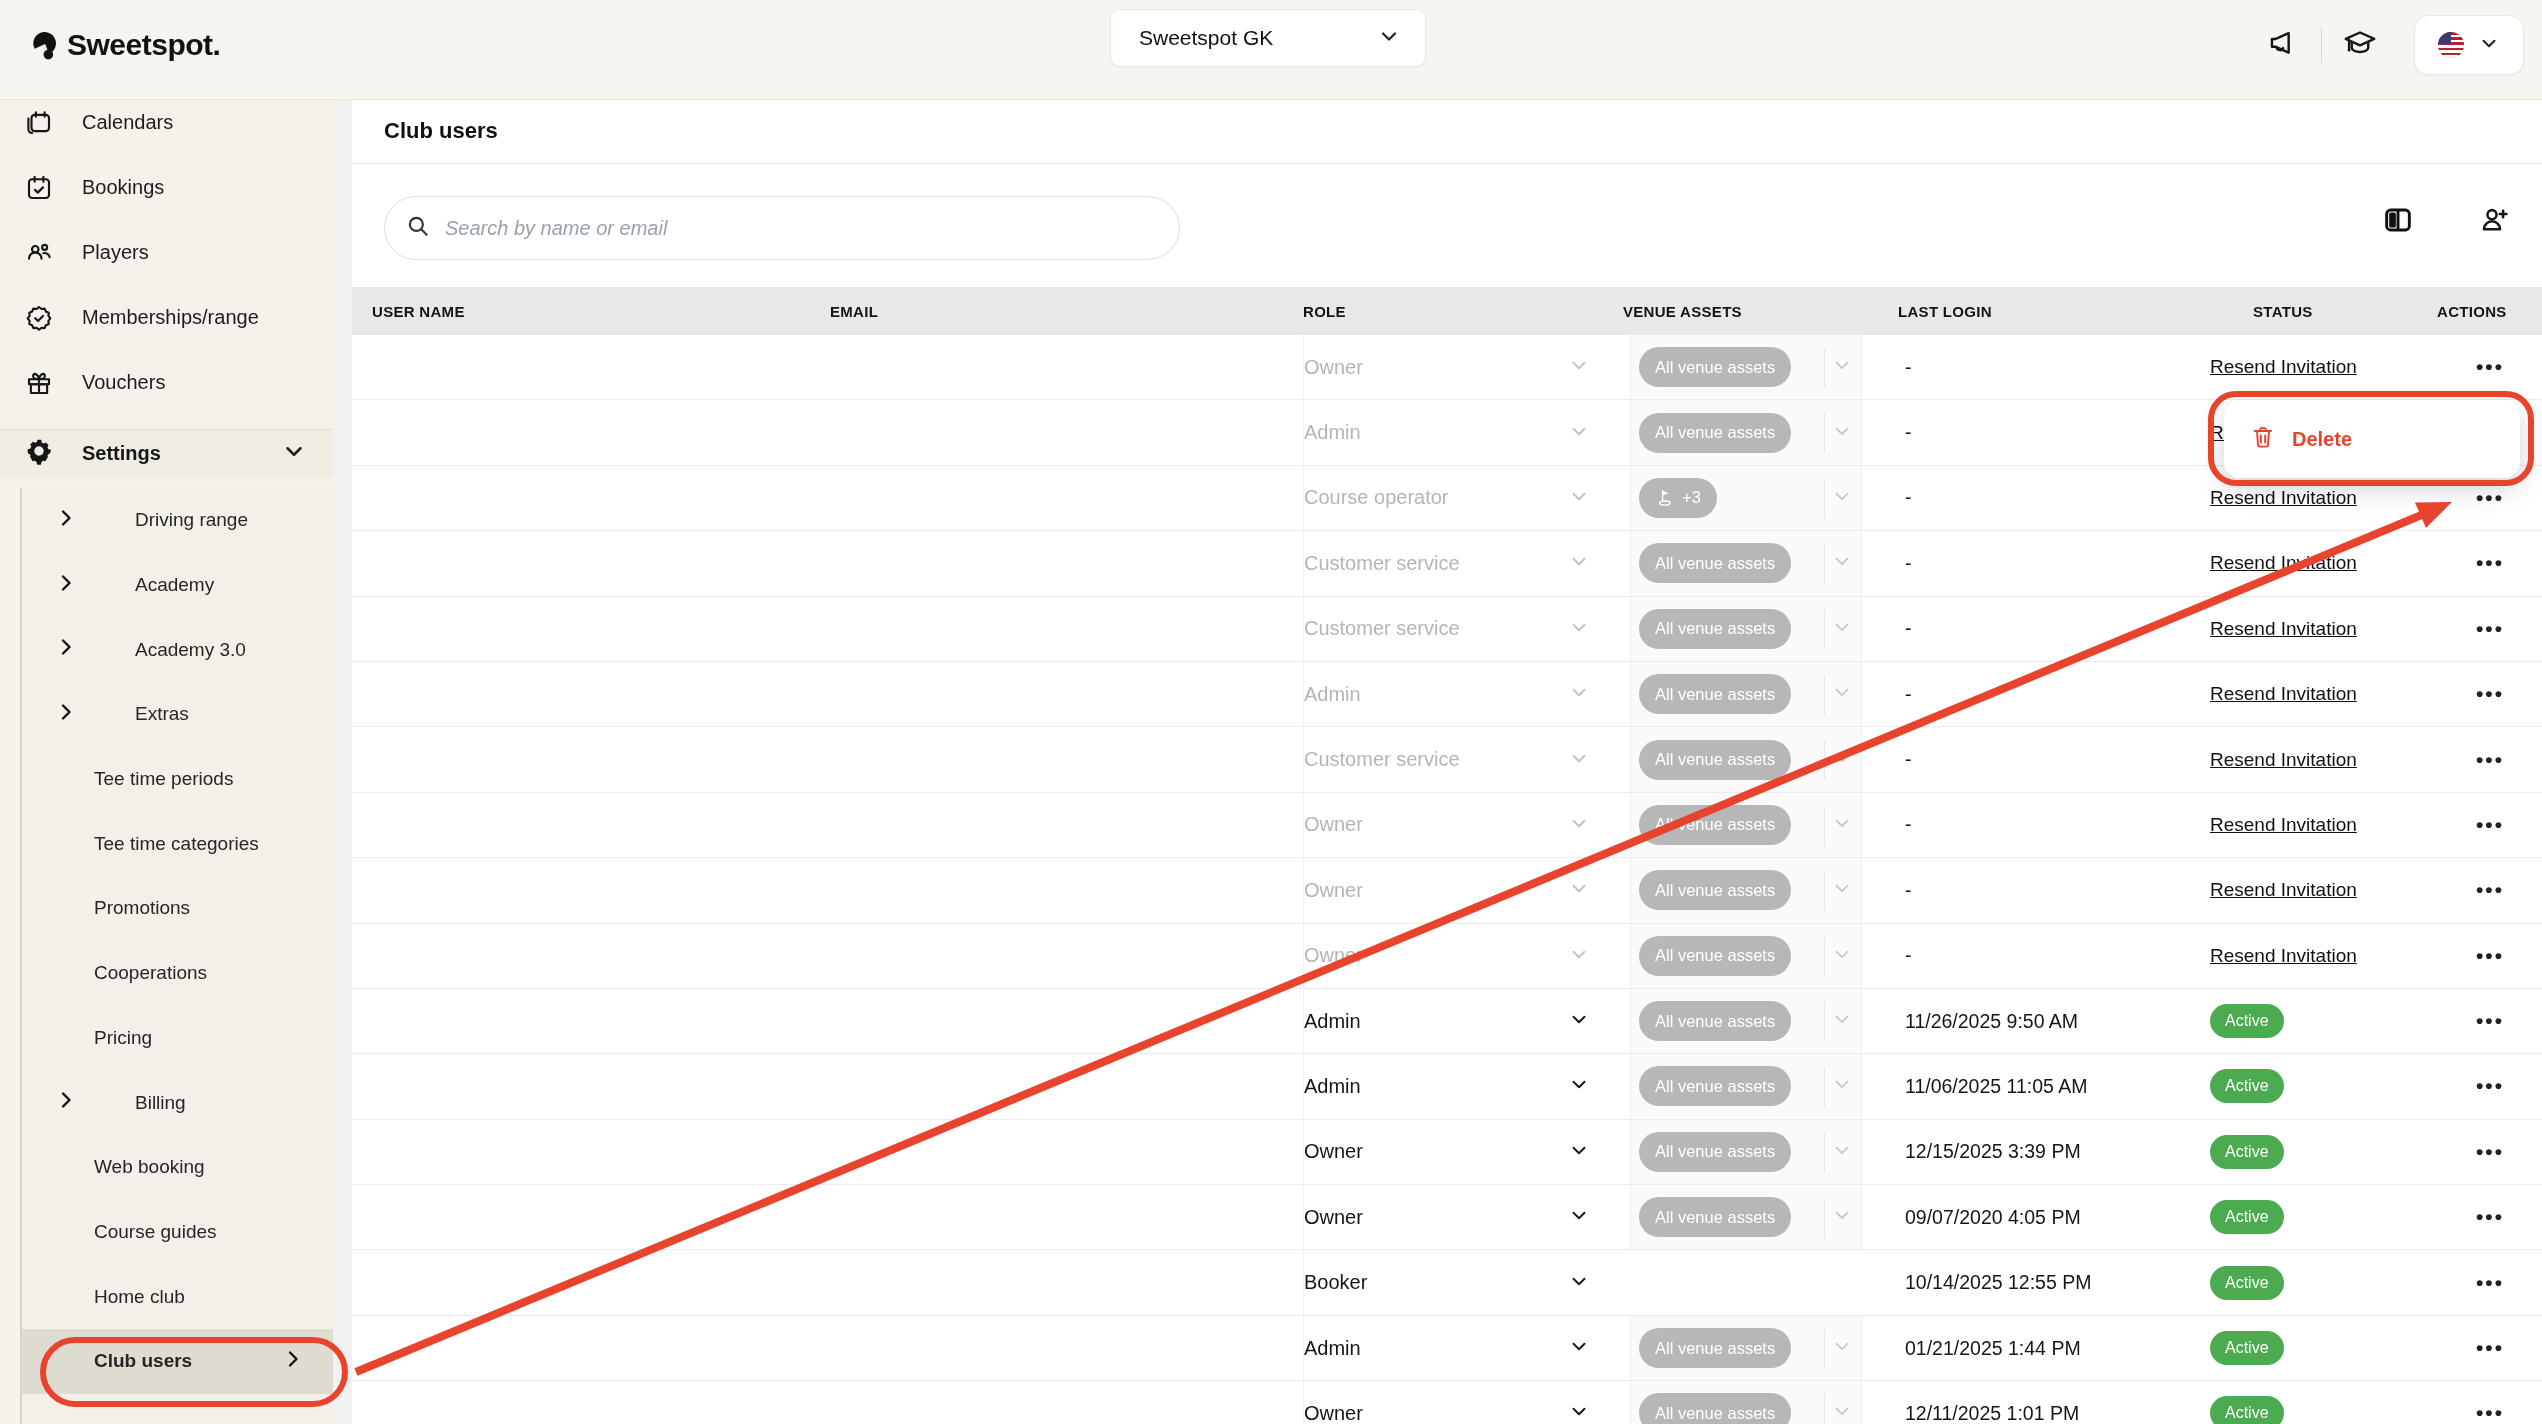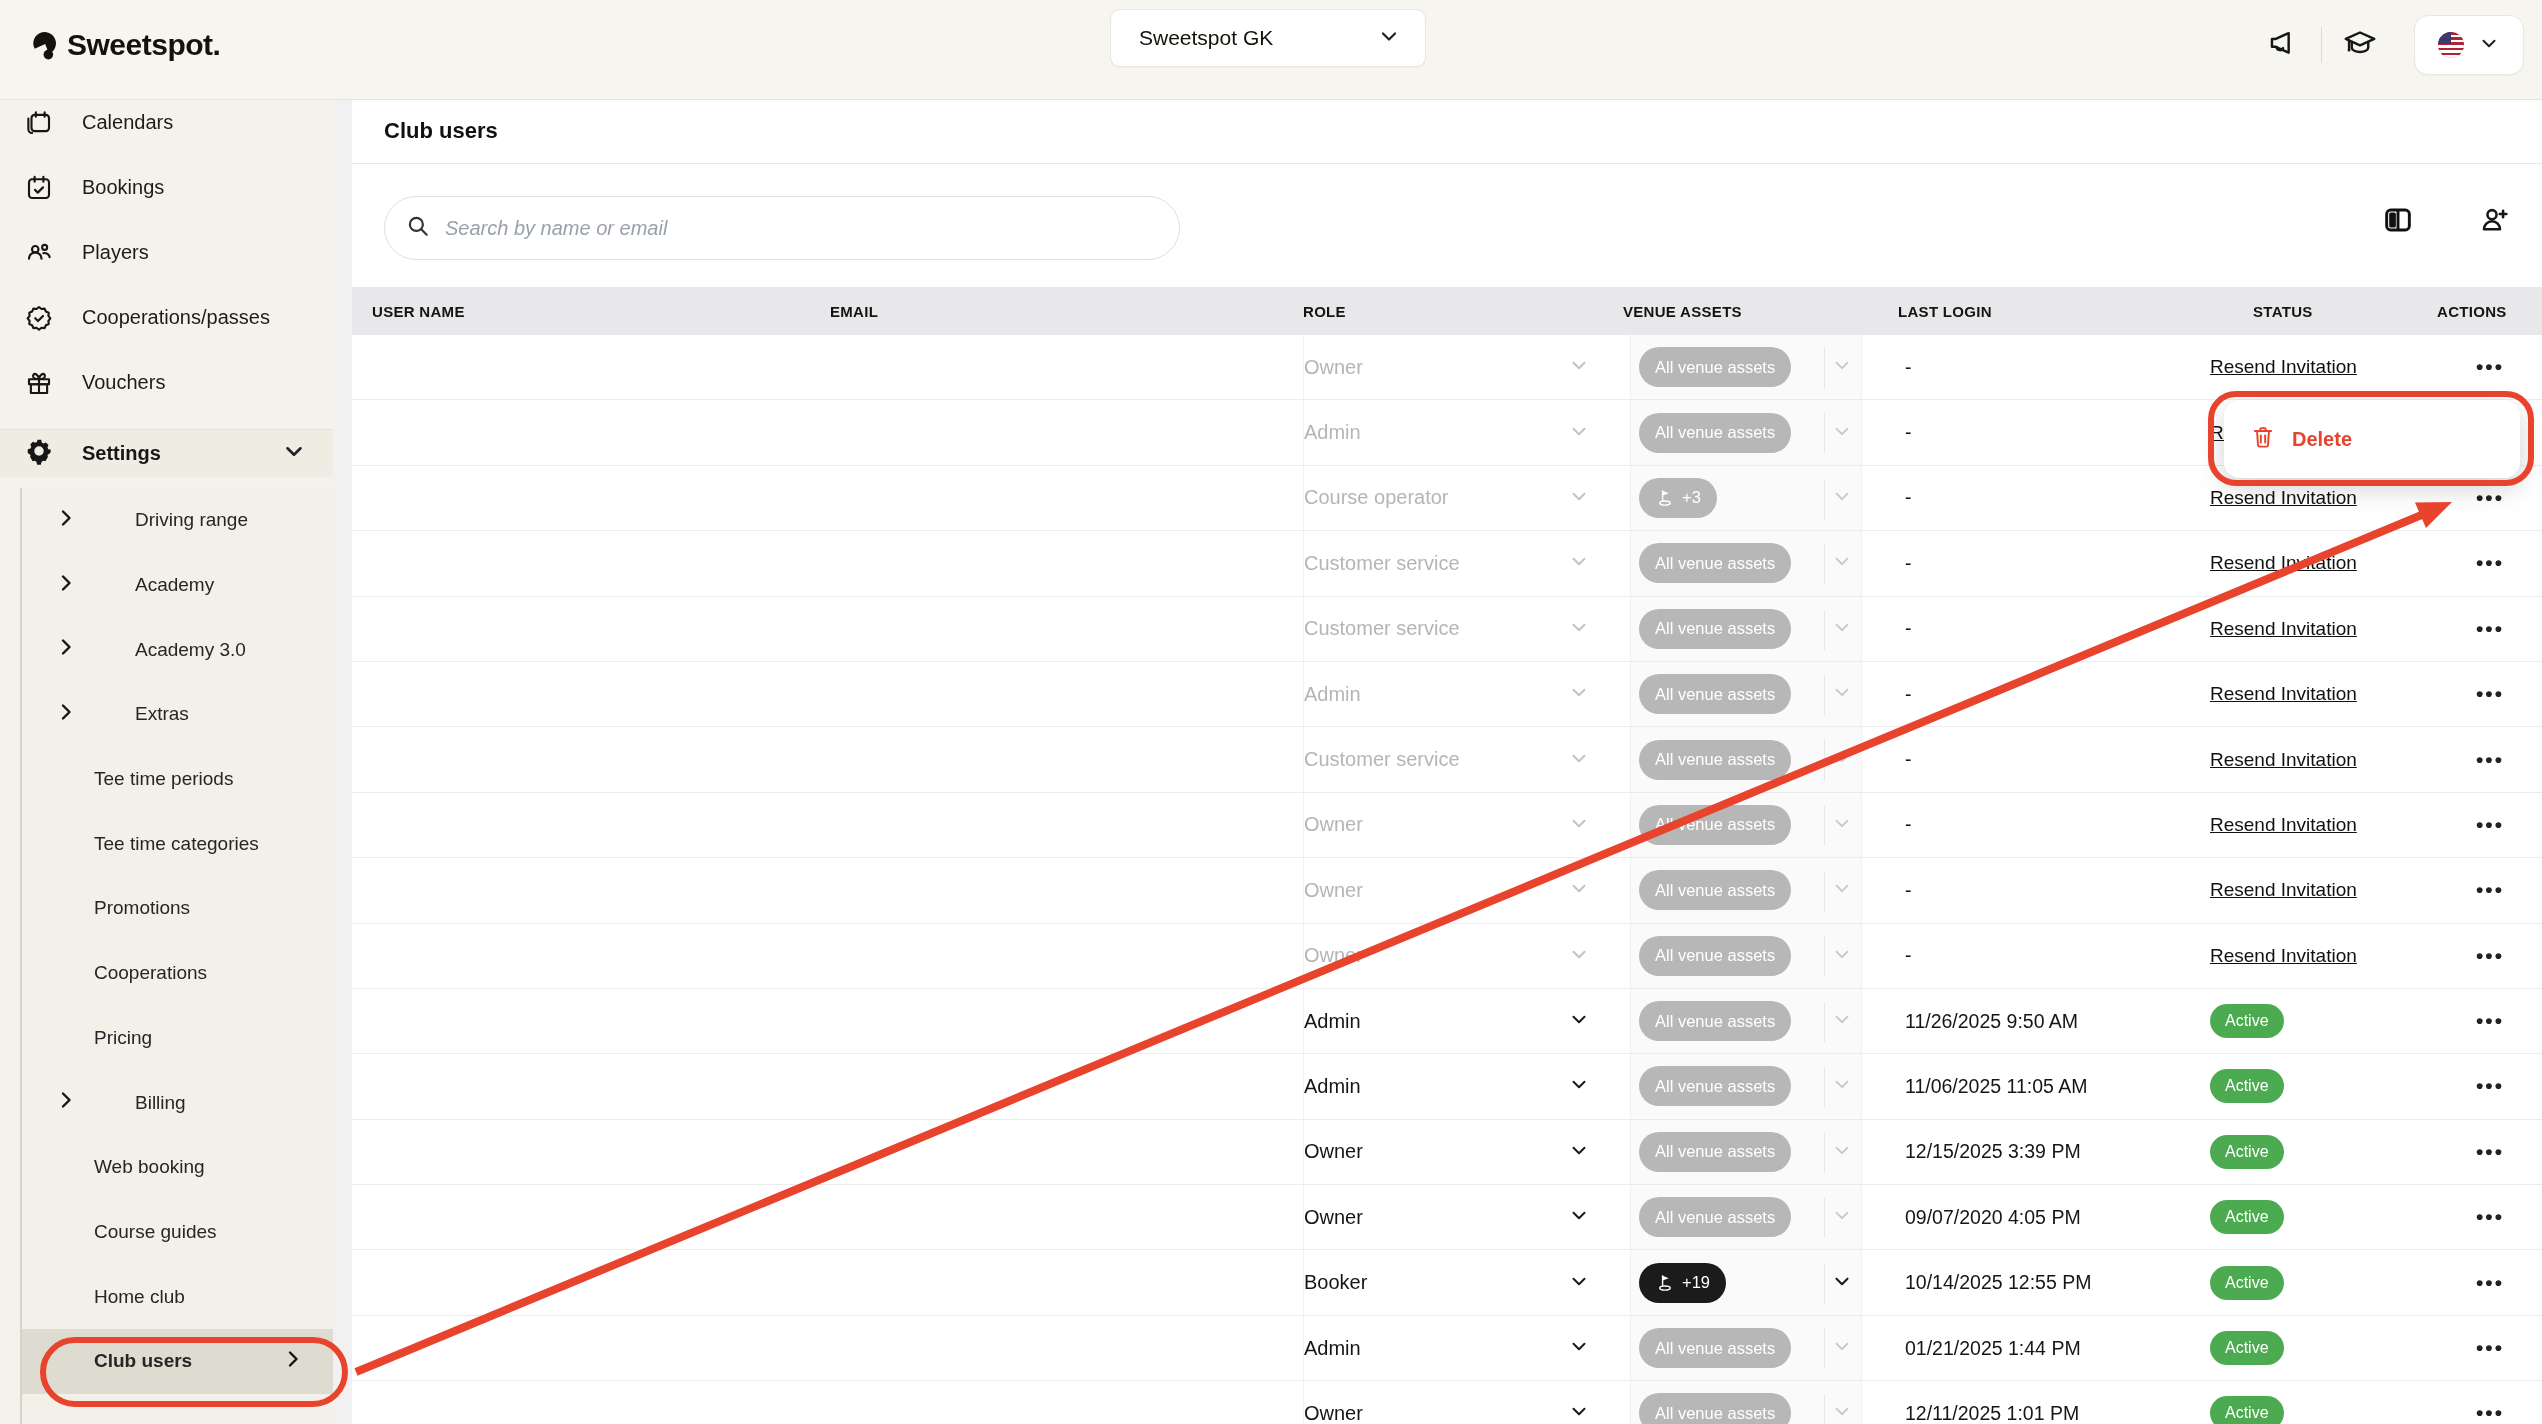--- a/index.html
+++ b/index.html
@@ -165,21 +165,21 @@
         </span>
         <span>Players</span>
       </div>
       <div class="nav-item">
         <span class="nicon">
           <svg width="30" height="30" viewBox="0 0 24 24" fill="none" stroke="#161616" stroke-width="1.7" stroke-linecap="round" stroke-linejoin="round">
             <path d="M12 3.2l2 1.6 2.5-.3 1 2.3 2.3 1-.3 2.5 1.6 2-1.6 2 .3 2.5-2.3 1-1 2.3-2.5-.3-2 1.6-2-1.6-2.5.3-1-2.3-2.3-1 .3-2.5-1.6-2 1.6-2-.3-2.5 2.3-1 1-2.3 2.5.3z"></path>
             <polyline points="9,12.2 11.2,14.4 15.2,10.4"></polyline>
           </svg>
         </span>
-        <span>Cooperations/passes</span>
+        <span>Memberships/range</span>
       </div>
       <div class="nav-item">
         <span class="nicon">
           <svg width="30" height="30" viewBox="0 0 24 24" fill="none" stroke="#161616" stroke-width="1.7" stroke-linecap="round" stroke-linejoin="round">
             <rect x="4" y="9" width="16" height="4"></rect>
             <rect x="5.5" y="13" width="13" height="7"></rect>
             <line x1="12" y1="9" x2="12" y2="20"></line>
             <path d="M12 9c-4.5 0-5.5-2-4.5-3.5S11.5 5 12 9z"></path>
             <path d="M12 9c4.5 0 5.5-2 4.5-3.5S12.5 5 12 9z"></path>
           </svg>
@@ -737,38 +737,20 @@
     <div class="cell actions-cell">
       <span class="dots">•••</span>
     </div>
   </div>
       <div class="trow">
     <div class="cell role-cell">
       <span class="role-txt">Booker</span>
       <span class="role-chev">
         <svg width="22" height="22" viewBox="0 0 24 24" fill="none">
               <polyline points="6,9.5 12,15.5 18,9.5" stroke="#1b1b1b" stroke-width="2.2" stroke-linecap="round" stroke-linejoin="round"></polyline>
-            </svg>
-      </span>
-    </div>
-    <div class="cell venue-cell">
-      <span class="venue-pill dark">
-        <span class="pill-flag" style="display: inline-flex;">
-          <svg width="19" height="19" viewBox="0 0 20 20" fill="none" stroke="#fff" stroke-width="1.5">
-                <line x1="8" y1="2.5" x2="8" y2="13.5"></line>
-                <path d="M8 3 L14.5 5.4 8 7.8 z" fill="#fff" stroke="none"></path>
-                <ellipse cx="10.5" cy="15.8" rx="5.5" ry="2.2"></ellipse>
-              </svg>
-        </span>
-        <span class="pill-label">+19</span>
-      </span>
-      <span class="venue-sep"></span>
-      <span class="venue-chev">
-        <svg width="22" height="22" viewBox="0 0 24 24" fill="none">
-              <polyline points="6,9.5 12,15.5 18,9.5" stroke="#1b1b1b" stroke-width="2.3" stroke-linecap="round" stroke-linejoin="round"></polyline>
             </svg>
       </span>
     </div>
     <div class="cell login-cell">10/14/2025 12:55 PM</div>
     <div class="cell status-cell">
 
       <span class="active-badge" style="display: flex;">Active</span>
     </div>
     <div class="cell actions-cell">
       <span class="dots">•••</span>

